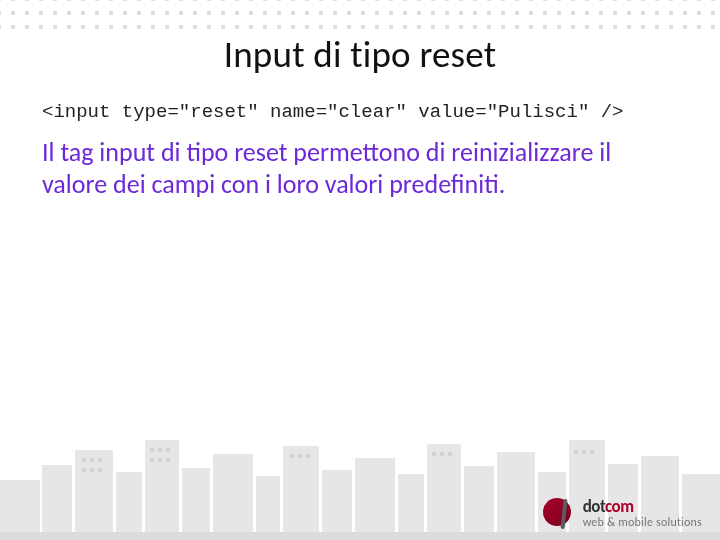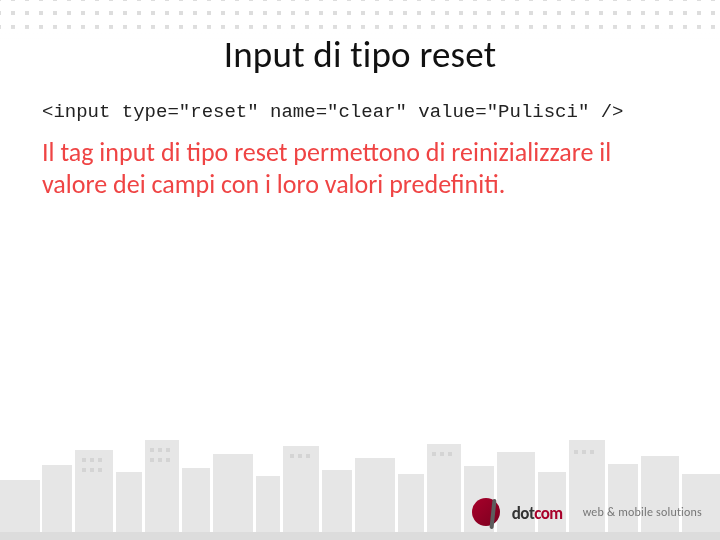--- a/index.html
+++ b/index.html
@@ -59,21 +59,21 @@
     font-family: "Courier New", Courier, monospace;
     font-size: 19px;
     color: #222;
     margin-bottom: 14px;
     white-space: pre;
   }
 
   .body-text {
     font-size: 26px;
     line-height: 1.22;
-    color: #ef4444;
+    color: #6d28d9;
     font-weight: 400;
     max-width: 640px;
   }
 
   
   .logo {
     position: absolute;
     right: 18px; bottom: 10px;
     display: flex;
     align-items: center;
@@ -93,21 +93,21 @@
   }
   .logo-mark .bar {
     position: absolute;
     left: 19px; top: 3px;
     width: 4px; height: 30px;
     background: #5c5c5c;
     border-radius: 2px;
     transform: rotate(6deg);
   }
   .logo-text {
-    display: flex; flex-direction: row; line-height: 1; gap: 20px;
+    display: flex; flex-direction: column; line-height: 1;
   }
   .logo-brand {
     font-size: 17px;
     font-weight: 700;
     color: #333;
     letter-spacing: -0.5px;
   }
   .logo-brand .accent { color: #a8002a; }
   .logo-tag {
     font-size: 12px;

